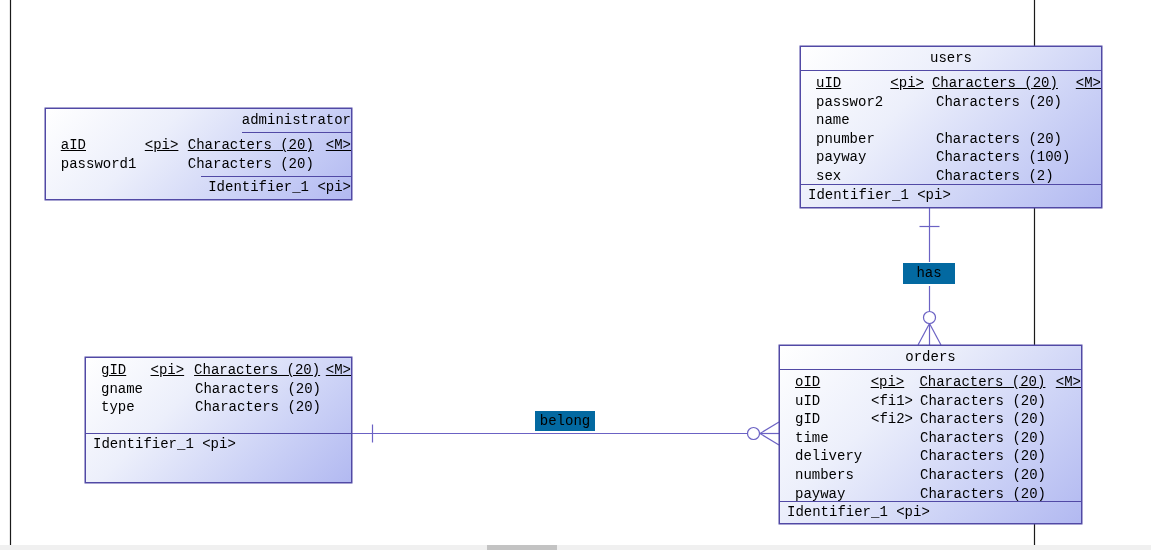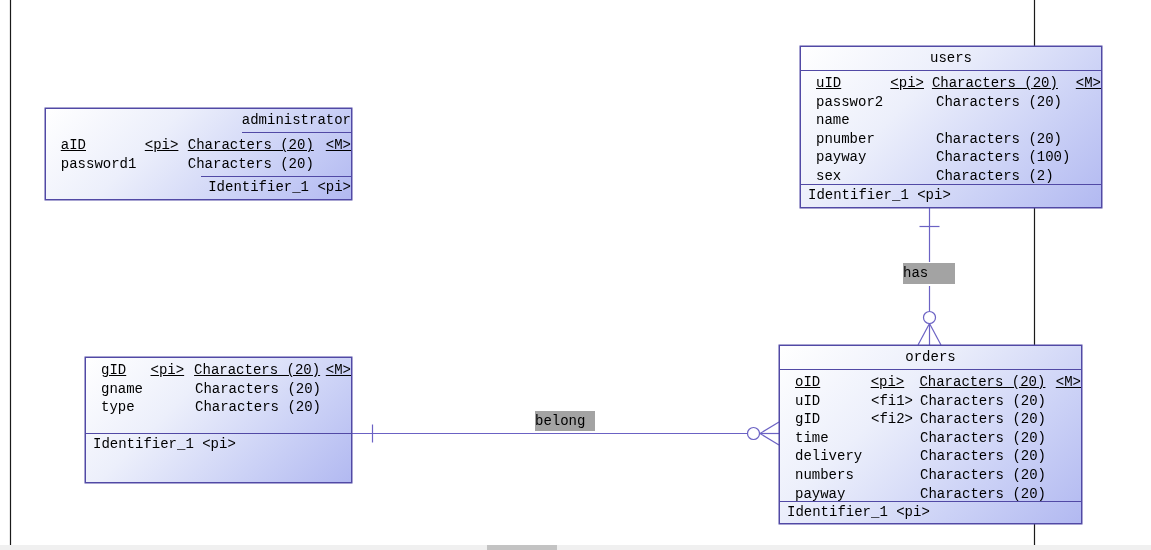--- a/index.html
+++ b/index.html
@@ -27,21 +27,21 @@
   .e-admin  .c-name{width:84px}  .e-admin  .c-tag{width:43px}  .e-admin  .c-type{width:138px}  .e-admin  .e-attrs{height:43px}
   .e-users  .c-name{width:77px}  .e-users  .c-tag{width:43px}  .e-users  .c-type{width:149px}  .e-users  .e-attrs{height:113px}
   .e-goods  .c-name{width:50px}  .e-goods  .c-tag{width:44px}  .e-goods  .c-type{width:133px}  .e-goods  .e-attrs{height:75px}
   .e-orders .c-name{width:76px}  .e-orders .c-tag{width:49px}  .e-orders .c-type{width:137px}  .e-orders .e-attrs{height:136px}
 
   .e-admin  { left:45px;  top:108px; width:307px; height:92px;align-items:flex-end; }
   .e-users  { left:800px; top:46px;  width:302px; height:162px; }
   .e-goods  { left:85px;  top:357px; width:267px; height:126px; }
   .e-orders { left:779px; top:345px; width:303px; height:179px; }
 
-  .rel-label { position:absolute; z-index:3; background:#a3a3a3; text-align:left;font-family:Liberation Mono, monospace; }
+  .rel-label { position:absolute; z-index:3; background:#0369a1; text-align:center;font-family:Liberation Mono, monospace; }
   #label-has    { left:903px; top:263px; width:52px; height:21px; line-height:21px; }
   #label-belong { left:535px; top:411px; width:60px; height:20px; line-height:20px; }
 
   #hscrollbar { position:absolute; z-index:4; left:0; top:545px; width:1151px; height:5px; background:#f0f0f0; }
   #hthumb { position:absolute; left:487px; top:0; width:70px; height:5px; background:#c3c3c3; }
 </style>
 </head>
 <body>
 
 <div id="canvas">

